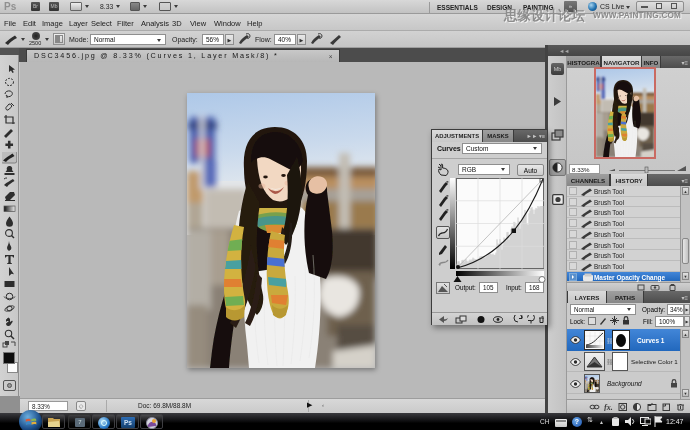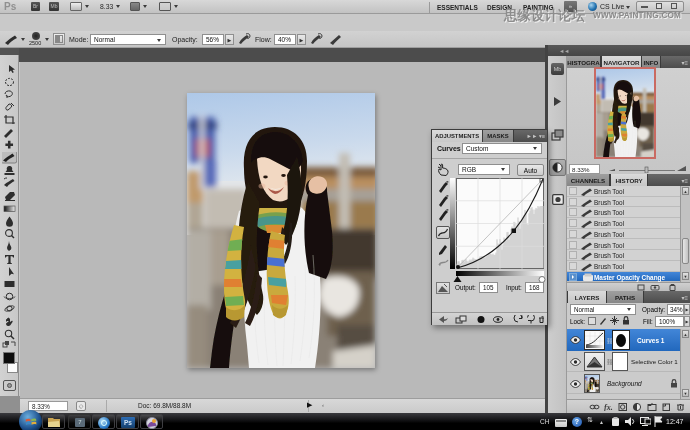--- a/index.html
+++ b/index.html
@@ -175,20 +175,33 @@
     <span class="abs" style="left:523px;top:4px;font-size:6.5px;font-weight:bold;color:#222">PAINTING</span>
     <span class="abs" style="left:564px;top:1px;width:13px;height:11px;background:linear-gradient(#777,#555);border-radius:1px;color:#ddd;font-size:6px;text-align:center;line-height:11px">»</span>
     <span class="abs" style="left:588px;top:2px;width:9px;height:9px;border-radius:50%;background:radial-gradient(circle at 35% 35%,#a8d4ee,#2272b0 55%,#0a3a6a)"></span>
     <span class="abs" style="left:600px;top:3px;font-size:7px;white-space:nowrap;color:#222">CS Live</span>
       <span class="dda" style="left:626px;top:6px"></span>
     <span class="abs" style="left:636px;top:1px;width:48px;height:11px;background:linear-gradient(#e0e0e0,#c6c6c6);border:1px solid #8e8e8e;border-radius:2px"></span>
     <span class="abs" style="left:641px;top:6px;width:7px;height:2px;background:#555"></span>
     <span class="abs" style="left:656px;top:3px;width:6px;height:6px;border:1px solid #555;background:#ddd"></span>
     <span class="abs" style="left:671px;top:3px;width:6px;height:6px;border:1px solid #555"></span>
   </div>
+  <div id="menubar">
+    <span class="m" style="left:4px">File</span>
+      <span class="m" style="left:23px">Edit</span>
+    <span class="m" style="left:42px">Image</span>
+      <span class="m" style="left:69px">Layer</span>
+    <span class="m" style="left:91px">Select</span>
+      <span class="m" style="left:117px">Filter</span>
+    <span class="m" style="left:141px">Analysis</span>
+      <span class="m" style="left:172px">3D</span>
+    <span class="m" style="left:190px">View</span>
+      <span class="m" style="left:214px">Window</span>
+    <span class="m" style="left:247px">Help</span>
+  </div>
   <div id="optbar">
     <svg class="abs" style="left:4px;top:2px" width="15" height="12" viewBox="0 0 15 12">
         <path d="M1 10 C4 7 7 5 11 2.5 L13 5 C9 7 6 9 4 12 Z" fill="#2e2e2e"></path>
       </svg>
     <span class="dda" style="left:21px;top:7px"></span>
     <span class="abs" style="left:32px;top:1px;width:8px;height:8px;border-radius:50%;background:radial-gradient(#222,#555)"></span>
     <span class="abs" style="left:29px;top:9px;font-size:5.5px;color:#222">2500</span>
     <span class="dda" style="left:45px;top:7px"></span>
     <span class="abs" style="left:53px;top:2px;width:12px;height:12px;background:linear-gradient(#f0f0f0,#c8c8c8);border:1px solid #8f8f8f">
         <span style="position:absolute;left:1px;top:1px;width:4px;height:8px;background:#888"></span>
@@ -209,20 +222,22 @@
     <span class="sbtn" style="left:297px">▶</span>
     <svg class="abs" style="left:310px;top:2px" width="13" height="12" viewBox="0 0 13 12">
         <path d="M1 10 C3 6 6 4 9 2 L11 4 C8 6 5 8 3 11 Z" fill="#3a3a3a"></path>
         <path d="M8 1 C10 0 12 1 12 3 C12 5 10 6 9 5" fill="none" stroke="#3a3a3a" stroke-width="1"></path>
       </svg>
     <svg class="abs" style="left:329px;top:2px" width="14" height="12" viewBox="0 0 14 12">
         <path d="M1 10 C4 7 7 5 10 2 L12 4 C9 7 6 9 4 12 Z" fill="#3a3a3a"></path>
       </svg>
   </div>
   <div id="tabbar"></div>
+  <div id="doctab">DSC3456.jpg @ 8.33% (Curves 1, Layer Mask/8) *
+    <span style="position:absolute;right:4px;top:3px;width:7px;height:7px;font-size:6.5px;color:#444;line-height:7px;text-align:center">×</span></div>
   <div id="canvas">
     <svg class="abs" style="left:167px;top:31px;box-shadow:1px 2px 5px rgba(0,0,0,.35)" width="188" height="275" viewBox="0 0 188 275">
         <use href="#photoart"></use>
       </svg>
   </div>
   <div id="toolbar">
       <div id="toolbarhdr"></div>
       <div id="tools">
         <svg width="0" height="0">
           <defs>

